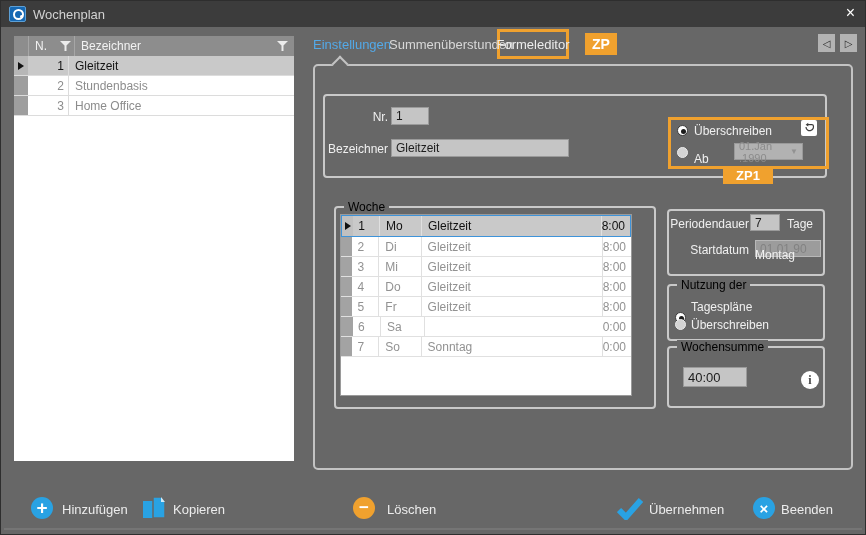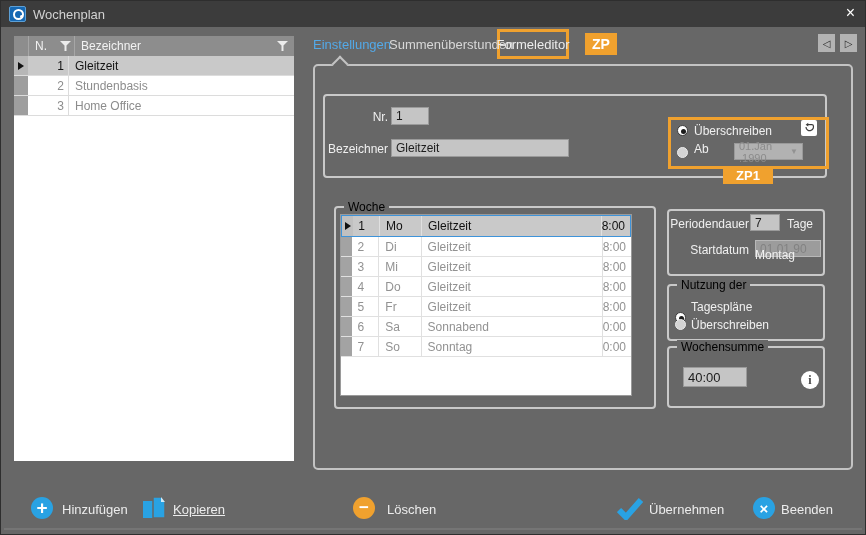--- a/index.html
+++ b/index.html
@@ -131,21 +131,21 @@
   <div class="abs groupbox" style="left:322px;top:93px;width:504px;height:84px;"></div>
   <div class="abs lbl right-lbl" style="left:327px;top:109px;width:60px;">Nr.</div>
   <div class="abs input" style="left:390px;top:106px;width:38px;height:18px;">1</div>
   <div class="abs lbl right-lbl" style="left:317px;top:141px;width:70px;">Bezeichner</div>
   <div class="abs input" style="left:390px;top:138px;width:178px;height:18px;">Gleitzeit</div>
 
   <div class="abs orange-rect" style="left:667px;top:116px;width:161px;height:52px;"></div>
   <div class="abs radio on" style="left:676px;top:124px;"></div>
   <div class="abs lbl" style="left:693px;top:123px;">Überschreiben</div>
   <div class="abs radio off" style="left:676px;top:146px;"></div>
-  <div class="abs lbl" style="left:693px;top:141px;">Ab</div>
+  <div class="abs lbl" style="left:693px;top:151px;">Ab</div>
   <div class="abs combo" style="left:733px;top:142px;width:69px;height:17px;">
     <span>01.Jan .1990</span>
     <span class="dd">▼</span>
   </div>
   <div class="abs undo-box" style="left:800px;top:119px;">
     <svg width="12" height="12" viewBox="0 0 16 16">
       <path d="M13 3.5 H6.5" stroke="#3c3c3c" stroke-width="1.6" fill="none"></path>
       <path d="M7 1 L3.5 3.5 L7 6 Z" fill="#3c3c3c"></path>
       <path d="M13 3.5 A 5 5 0 1 1 4 6.5" stroke="#3c3c3c" stroke-width="1.6" fill="none"></path>
     </svg>
@@ -190,21 +190,20 @@
       <div class="gut"></div>
       <div class="c1">5</div>
       <div class="c2">Fr</div>
       <div class="c3">Gleitzeit</div>
       <div class="c4">8:00</div>
     </div>
     <div class="wrow">
       <div class="gut"></div>
       <div class="c1">6</div>
       <div class="c2">Sa</div>
-      <div class="c3">Sonnabend</div>
       <div class="c4">0:00</div>
     </div>
     <div class="wrow">
       <div class="gut"></div>
       <div class="c1">7</div>
       <div class="c2">So</div>
       <div class="c3">Sonntag</div>
       <div class="c4">0:00</div>
     </div>
   </div>
@@ -234,21 +233,21 @@
   <div class="abs circle-btn blue" style="left:30px;font-size:19px;font-weight:bold;">+</div>
   <div class="abs footer-lbl" style="left:61px;">Hinzufügen</div>
 
   <div class="abs" style="left:140px;top:494px;">
     <svg width="26" height="26" viewBox="0 0 26 26">
       <path d="M2 6 h10 v17 h-10 z" fill="#29a2e3"></path>
       <path d="M12 2 h8 l4 5 v16 h-12 z" fill="#29a2e3" stroke="#676767" stroke-width="1.5"></path>
       <path d="M20 2 l4 5 h-4 z" fill="#cfeaf8"></path>
     </svg>
   </div>
-  <div class="abs footer-lbl" style="left:172px;text-decoration:underline;">Kopieren</div>
+  <div class="abs footer-lbl" style="left:172px;">Kopieren</div>
 
   <div class="abs circle-btn orange" style="left:352px;font-size:17px;font-weight:bold;">−</div>
   <div class="abs footer-lbl" style="left:386px;">Löschen</div>
 
   <div class="abs" style="left:616px;top:497px;">
     <svg width="26" height="22" viewBox="0 0 26 22">
       <path d="M2 12 L9 19 L24 2" stroke="#29a2e3" stroke-width="6" fill="none"></path>
     </svg>
   </div>
   <div class="abs footer-lbl" style="left:648px;">Übernehmen</div>

